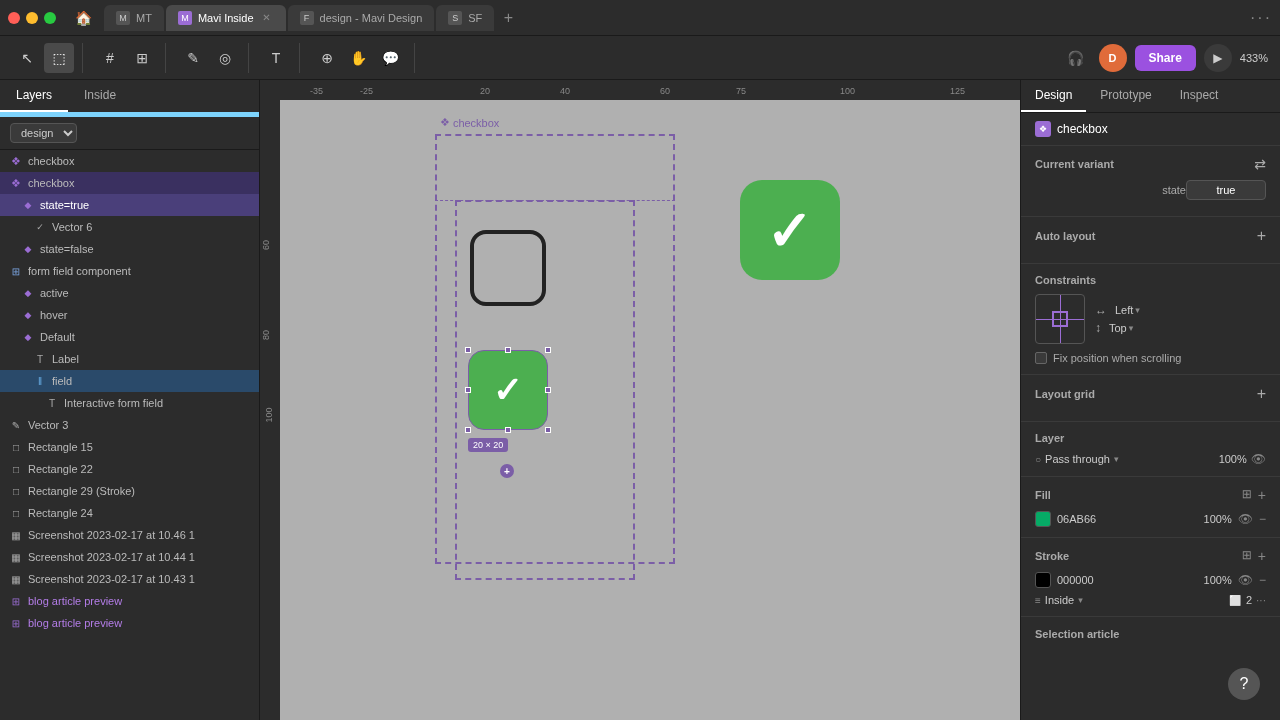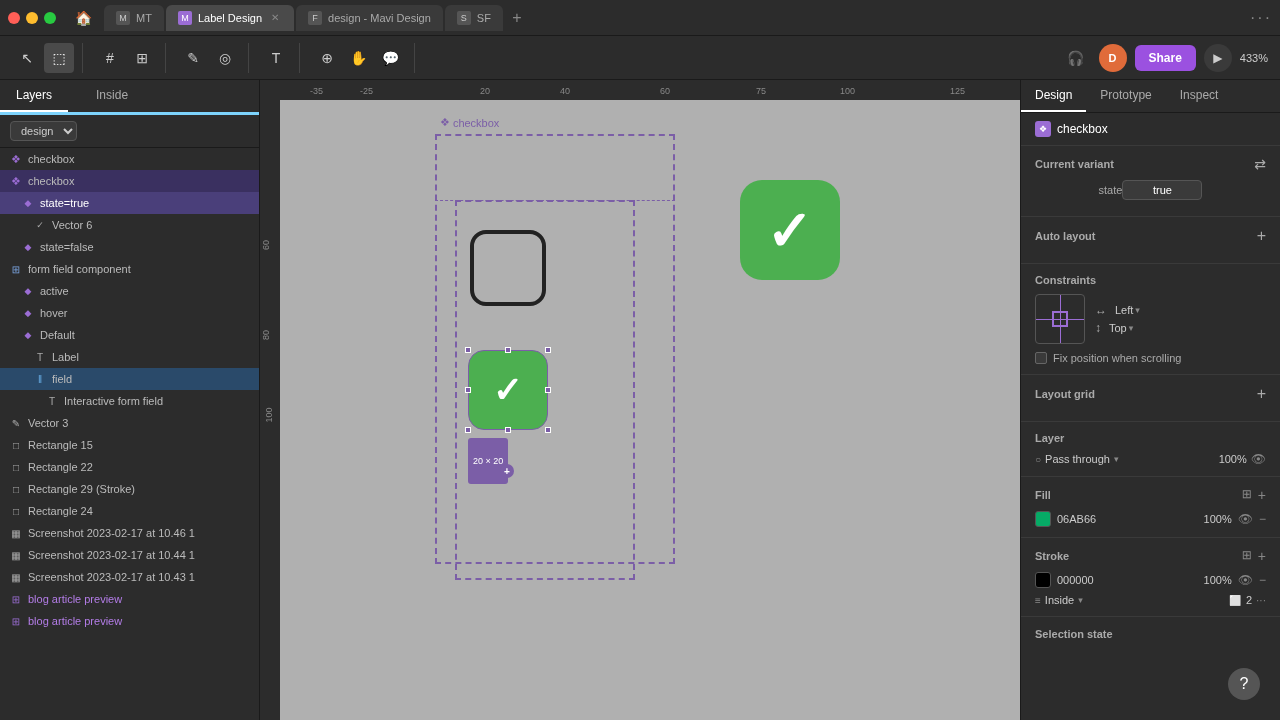--- a/index.html
+++ b/index.html
@@ -32,21 +32,21 @@
     .share-btn { background: #9b51e0; color: #ffffff; border: none; border-radius: 6px; padding: 6px 14px; font-size: 12px; cursor: pointer; font-weight: 700; }
     .avatar { width: 28px; height: 28px; border-radius: 50%; background: #e06b3a; display: flex; align-items: center; justify-content: center; color: #fff; font-size: 11px; font-weight: 600; }
     .play-btn { width: 28px; height: 28px; border-radius: 50%; background: #3a3a3a; display: flex; align-items: center; justify-content: center; color: #ccc; font-size: 12px; }
     .headphone-icon { width: 28px; height: 28px; display: flex; align-items: center; justify-content: center; color: #ccc; font-size: 14px; }
 
     
     .main { display: flex; height: calc(720px - 80px); }
 
     
     .left-panel { width: 260px; background: #2c2c2c; border-right: 1px solid #1a1a1a; display: flex; flex-direction: column; }
-    .panel-tabs { display: flex; border-bottom: 3px solid #7dd3fc; gap: 12px; }
+    .panel-tabs { display: flex; border-bottom: 5px solid #7dd3fc; }
     .panel-tab { padding: 8px 16px; cursor: pointer; color: #aaa; font-size: 12px; }
     .panel-tab.active { color: #fff; border-bottom: 2px solid #fff; }
     .panel-header { display: flex; align-items: center; padding: 6px 10px; gap: 6px; border-bottom: 1px solid #1a1a1a; }
     .panel-header select { background: #3a3a3a; border: 1px solid #555; color: #ccc; border-radius: 4px; padding: 2px 6px; font-size: 11px; }
     .layer-list { flex: 1; overflow-y: auto; }
     .layer-item { display: flex; align-items: center; padding: 3px 8px; cursor: pointer; color: #bbb; font-size: 11px; white-space: nowrap; overflow: hidden; }
     .layer-item.active { background: #4a3f7a; color: #fff; }
     .layer-item.selected { background: #3a3060; }
     .layer-indent-1 { padding-left: 20px; }
     .layer-indent-2 { padding-left: 32px; }
@@ -65,21 +65,21 @@
     .right-panel { width: 260px; background: #2c2c2c; border-left: 1px solid #1a1a1a; overflow-y: auto; }
     .right-tabs { display: flex; border-bottom: 1px solid #1a1a1a; }
     .right-tab { padding: 8px 14px; cursor: pointer; color: #aaa; font-size: 12px; }
     .right-tab.active { color: #fff; border-bottom: 2px solid #fff; }
     .section { padding: 10px 14px; border-bottom: 1px solid #3a3a3a; }
     .section-header { display: flex; align-items: center; justify-content: space-between; margin-bottom: 8px; }
     .section-title { font-size: 11px; color: #aaa; font-weight: 600; }
     .section-add { color: #aaa; font-size: 16px; cursor: pointer; }
     .component-name { display: flex; align-items: center; gap: 6px; font-size: 12px; color: #fff; padding: 8px 14px; border-bottom: 1px solid #3a3a3a; }
     .component-icon-sm { width: 16px; height: 16px; background: #9b6dd4; border-radius: 3px; display: flex; align-items: center; justify-content: center; color: #fff; font-size: 9px; }
-    .variant-row { display: flex; align-items: center; justify-content: center; margin-bottom: 6px; }
+    .variant-row { display: flex; align-items: center; justify-content: flex-end; margin-bottom: 6px; }
     .variant-key { color: #aaa; font-size: 11px; }
     .variant-val { background: #3a3a3a; border: 1px solid #555; color: #fff; border-radius: 4px; padding: 3px 20px; font-size: 11px; min-width: 80px; text-align: center; }
     .constraints-grid { display: flex; align-items: center; gap: 10px; }
     .constraints-visual { width: 50px; height: 50px; border: 1px solid #555; border-radius: 4px; position: relative; display: flex; align-items: center; justify-content: center; flex-shrink: 0; }
     .constraints-center { width: 16px; height: 16px; border: 2px solid #9b6dd4; background: #2c2c2c; }
     .constraints-line-h { position: absolute; left: 0; right: 0; top: 50%; height: 1px; background: #9b6dd4; }
     .constraints-line-v { position: absolute; top: 0; bottom: 0; left: 50%; width: 1px; background: #9b6dd4; }
     .constraints-options { display: flex; flex-direction: column; gap: 4px; }
     .constraint-row { display: flex; align-items: center; gap: 4px; }
     .constraint-val { color: #ccc; font-size: 11px; display: flex; align-items: center; gap: 2px; }
@@ -99,21 +99,21 @@
     .fill-hex { font-size: 11px; color: #ccc; }
     .fill-opacity { font-size: 11px; color: #ccc; }
     .stroke-section { padding: 10px 14px; border-bottom: 1px solid #3a3a3a; }
     .stroke-row { display: flex; align-items: center; justify-content: space-between; margin-top: 6px; gap: 41px; }
     .stroke-color { display: flex; align-items: center; gap: 6px; }
     .selection-colors-section { padding: 10px 14px; }
     .sel-color-title { font-size: 11px; color: #aaa; font-weight: 600; }
     .help-btn { position: fixed; bottom: 20px; right: 20px; width: 32px; height: 32px; border-radius: 50%; background: #555; display: flex; align-items: center; justify-content: center; color: #fff; font-size: 16px; cursor: pointer; z-index: 100; }
     .ruler-mark-h { position: absolute; color: #888; font-size: 9px; top: 6px; }
     .canvas-label { position: absolute; color: #7b5ea7; font-size: 11px; display: flex; align-items: center; gap: 3px; }
-    .size-tag { position: absolute; background: #7b5ea7; color: #fff; font-size: 9px; padding: 18px 5px; border-radius: 3px; }
+    .size-tag { position: absolute; background: #7b5ea7; color: #fff; font-size: 9px; padding: 2px 5px; border-radius: 3px; }
     .plus-circle { position: absolute; width: 14px; height: 14px; background: #7b5ea7; border-radius: 50%; display: flex; align-items: center; justify-content: center; color: #fff; font-size: 10px; font-weight: bold; }
     
     ::-webkit-scrollbar { width: 6px; }
     ::-webkit-scrollbar-track { background: #2c2c2c; }
     ::-webkit-scrollbar-thumb { background: #555; border-radius: 3px; }
   </style>
 </head>
 <body>
 
 <div class="titlebar">
@@ -127,21 +127,21 @@
     <div class="tab">
       <div class="tab-favicon" style="background:#555;">
           <span style="color:#ccc;font-size:9px;">M</span>
         </div>
       <span>MT</span>
     </div>
     <div class="tab active">
       <div class="tab-favicon" style="background:#9b6dd4;">
           <span style="color:#fff;font-size:9px;">M</span>
         </div>
-      <span>Label Design</span>
+      <span>Mavi Inside</span>
       <div class="tab-close">✕</div>
     </div>
     <div class="tab">
       <div class="tab-favicon" style="background:#555;">
           <span style="color:#ccc;font-size:9px;">F</span>
         </div>
       <span>design - Mavi Design</span>
     </div>
     <div class="tab">
       <div class="tab-favicon" style="background:#555;">
@@ -361,21 +361,21 @@
 
     <div class="ruler-corner"></div>
 
     <div class="ruler-h">
       <div style="position:relative;width:100%;height:100%;margin-left:20px;">
         <span class="ruler-mark-h" style="left:30px;">-35</span>
         <span class="ruler-mark-h" style="left:80px;">-25</span>
         <span class="ruler-mark-h" style="left:200px;">20</span>
         <span class="ruler-mark-h" style="left:280px;">40</span>
         <span class="ruler-mark-h" style="left:380px;">60</span>
-        <span class="ruler-mark-h" style="left:476px;">75</span>
+        <span class="ruler-mark-h" style="left:456px;">75</span>
         <span class="ruler-mark-h" style="left:560px;">100</span>
         <span class="ruler-mark-h" style="left:670px;">125</span>
 
       </div>
     </div>
 
     <div class="ruler-v">
       <span style="position:absolute;top:140px;left:1px;color:#888;font-size:9px;transform:rotate(-90deg);">60</span>
       <span style="position:absolute;top:230px;left:1px;color:#888;font-size:9px;transform:rotate(-90deg);">80</span>
       <span style="position:absolute;top:310px;left:1px;color:#888;font-size:9px;transform:rotate(-90deg);">100</span>
@@ -560,19 +560,19 @@
         </div>
         <div style="display:flex;align-items:center;gap:4px;">
           <span style="color:#888;font-size:10px;">⬜</span>
           <span style="font-size:11px;color:#ccc;">2</span>
           <span style="color:#888;font-size:10px;">···</span>
         </div>
       </div>
     </div>
 
     <div class="selection-colors-section">
-      <span class="sel-color-title">Selection state</span>
+      <span class="sel-color-title">Selection article</span>
     </div>
 
   </div>
 </div>
 
 <div class="help-btn">?</div>
 
 </body></html>

